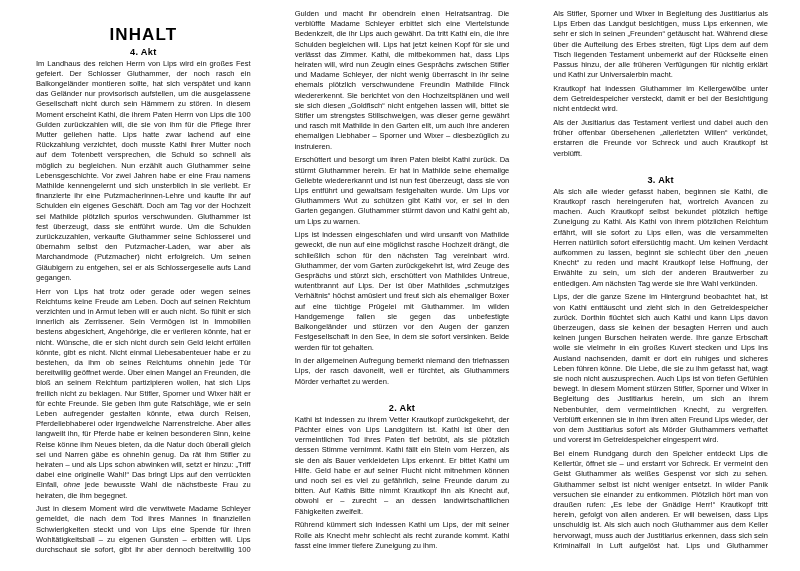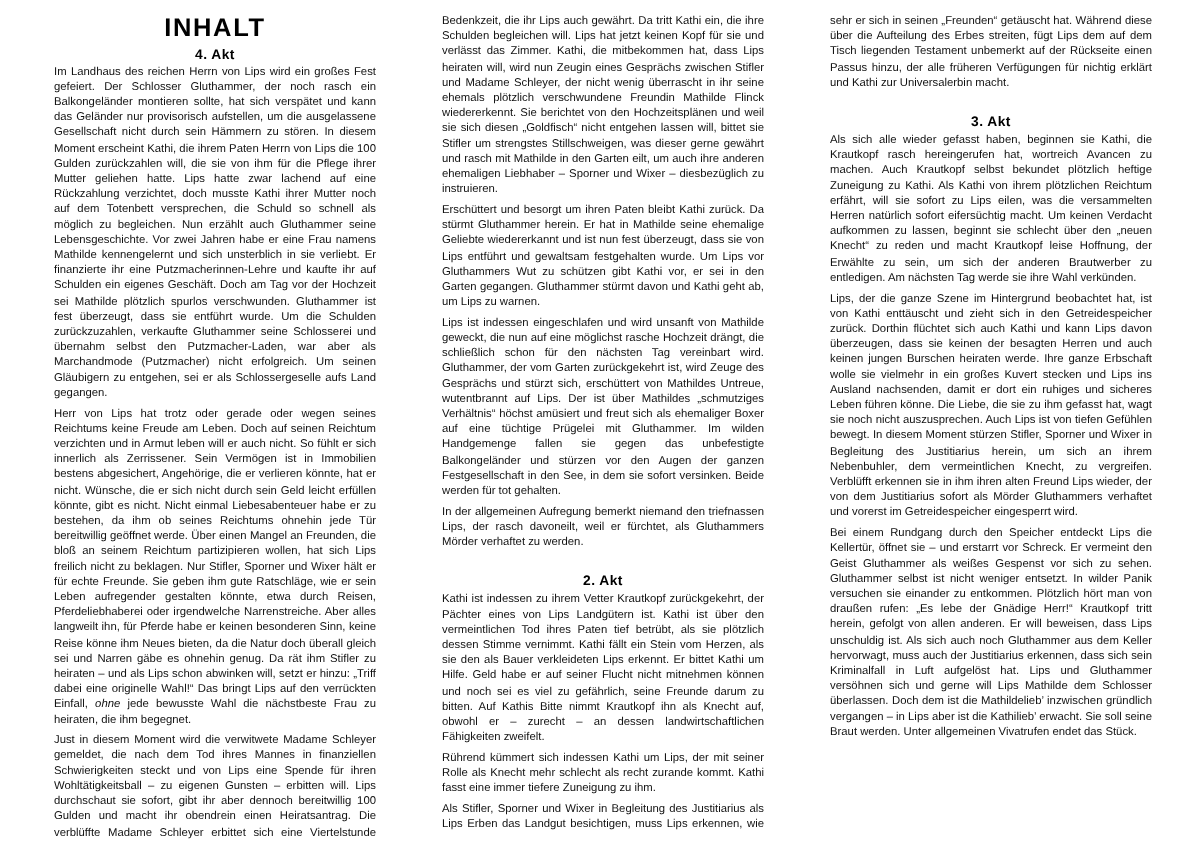--- a/index.html
+++ b/index.html
@@ -59,21 +59,21 @@
     font-size: 7.55px;
     line-height: 10.2px;
     text-align: justify;
     text-justify: inter-word;
     hyphens: none;
     color: #111111;
   }
   p.para:last-child { margin-bottom: 0; }
   em.it { }
   
-  .title-wrap { break-inside: avoid; }
+  .title-wrap { break-inside: avoid; margin-top: 16px; }
 </style>
 </head>
 <body>
 
 <div class="page">
   <div class="columns">
 
     <div class="title-wrap">
       <h1 class="doc-title">INHALT</h1>
     </div>
@@ -89,20 +89,22 @@
           <p class="para">In der allgemeinen Aufregung bemerkt niemand den triefnassen Lips, der rasch davoneilt, weil er fürchtet, als Gluthammers Mörder verhaftet zu werden.</p>
         </div>
     </div>
 
     <div>
       <h2 class="act-heading spaced">2. Akt</h2>
       <div>
           <p class="para">Kathi ist indessen zu ihrem Vetter Krautkopf zurückgekehrt, der Pächter eines von Lips Landgütern ist. Kathi ist über den vermeintlichen Tod ihres Paten tief betrübt, als sie plötzlich dessen Stimme vernimmt. Kathi fällt ein Stein vom Herzen, als sie den als Bauer verkleideten Lips erkennt. Er bittet Kathi um Hilfe. Geld habe er auf seiner Flucht nicht mitnehmen können und noch sei es viel zu gefährlich, seine Freunde darum zu bitten. Auf Kathis Bitte nimmt Krautkopf ihn als Knecht auf, obwohl er – zurecht – an dessen landwirtschaftlichen Fähigkeiten zweifelt.</p>
           <p class="para">Rührend kümmert sich indessen Kathi um Lips, der mit seiner Rolle als Knecht mehr schlecht als recht zurande kommt. Kathi fasst eine immer tiefere Zuneigung zu ihm.</p>
           <p class="para">Als Stifler, Sporner und Wixer in Begleitung des Justitiarius als Lips Erben das Landgut besichtigen, muss Lips erkennen, wie sehr er sich in seinen „Freunden“ getäuscht hat. Während diese über die Aufteilung des Erbes streiten, fügt Lips dem auf dem Tisch liegenden Testament unbemerkt auf der Rückseite einen Passus hinzu, der alle früheren Verfügungen für nichtig erklärt und Kathi zur Universalerbin macht.</p>
+          <p class="para">Krautkopf hat indessen Gluthammer im Kellergewölbe unter dem Getreidespeicher versteckt, damit er bei der Besichtigung nicht entdeckt wird.</p>
+          <p class="para">Als der Jusitiarius das Testament verliest und dabei auch den früher offenbar übersehenen „allerletzten Willen“ verkündet, erstarren die Freunde vor Schreck und auch Krautkopf ist verblüfft.</p>
         </div>
     </div>
 
     <div>
       <h2 class="act-heading spaced">3. Akt</h2>
       <div>
           <p class="para">Als sich alle wieder gefasst haben, beginnen sie Kathi, die Krautkopf rasch hereingerufen hat, wortreich Avancen zu machen. Auch Krautkopf selbst bekundet plötzlich heftige Zuneigung zu Kathi. Als Kathi von ihrem plötzlichen Reichtum erfährt, will sie sofort zu Lips eilen, was die versammelten Herren natürlich sofort eifersüchtig macht. Um keinen Verdacht aufkommen zu lassen, beginnt sie schlecht über den „neuen Knecht“ zu reden und macht Krautkopf leise Hoffnung, der Erwählte zu sein, um sich der anderen Brautwerber zu entledigen. Am nächsten Tag werde sie ihre Wahl verkünden.</p>
           <p class="para">Lips, der die ganze Szene im Hintergrund beobachtet hat, ist von Kathi enttäuscht und zieht sich in den Getreidespeicher zurück. Dorthin flüchtet sich auch Kathi und kann Lips davon überzeugen, dass sie keinen der besagten Herren und auch keinen jungen Burschen heiraten werde. Ihre ganze Erbschaft wolle sie vielmehr in ein großes Kuvert stecken und Lips ins Ausland nachsenden, damit er dort ein ruhiges und sicheres Leben führen könne. Die Liebe, die sie zu ihm gefasst hat, wagt sie noch nicht auszusprechen. Auch Lips ist von tiefen Gefühlen bewegt. In diesem Moment stürzen Stifler, Sporner und Wixer in Begleitung des Justitiarius herein, um sich an ihrem Nebenbuhler, dem vermeintlichen Knecht, zu vergreifen. Verblüfft erkennen sie in ihm ihren alten Freund Lips wieder, der von dem Justitiarius sofort als Mörder Gluthammers verhaftet und vorerst im Getreidespeicher eingesperrt wird.</p>
           <p class="para">Bei einem Rundgang durch den Speicher entdeckt Lips die Kellertür, öffnet sie – und erstarrt vor Schreck. Er vermeint den Geist Gluthammer als weißes Gespenst vor sich zu sehen. Gluthammer selbst ist nicht weniger entsetzt. In wilder Panik versuchen sie einander zu entkommen. Plötzlich hört man von draußen rufen: „Es lebe der Gnädige Herr!“ Krautkopf tritt herein, gefolgt von allen anderen. Er will beweisen, dass Lips unschuldig ist. Als sich auch noch Gluthammer aus dem Keller hervorwagt, muss auch der Justitiarius erkennen, dass sich sein Kriminalfall in Luft aufgelöst hat. Lips und Gluthammer versöhnen sich und gerne will Lips Mathilde dem Schlosser überlassen. Doch dem ist die Mathildelieb’ inzwischen gründlich vergangen – in Lips aber ist die Kathilieb’ erwacht. Sie soll seine Braut werden. Unter allgemeinen Vivatrufen endet das Stück.</p>
         </div>

